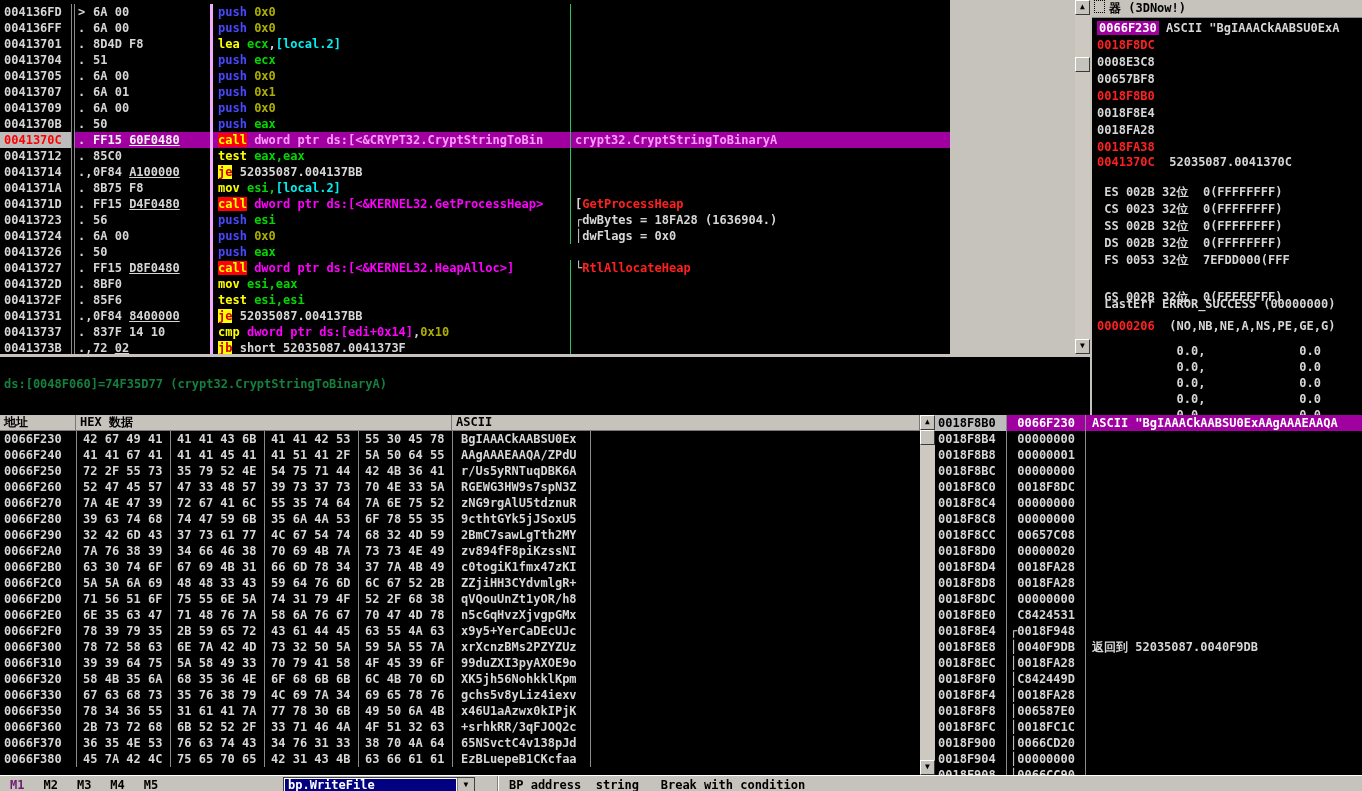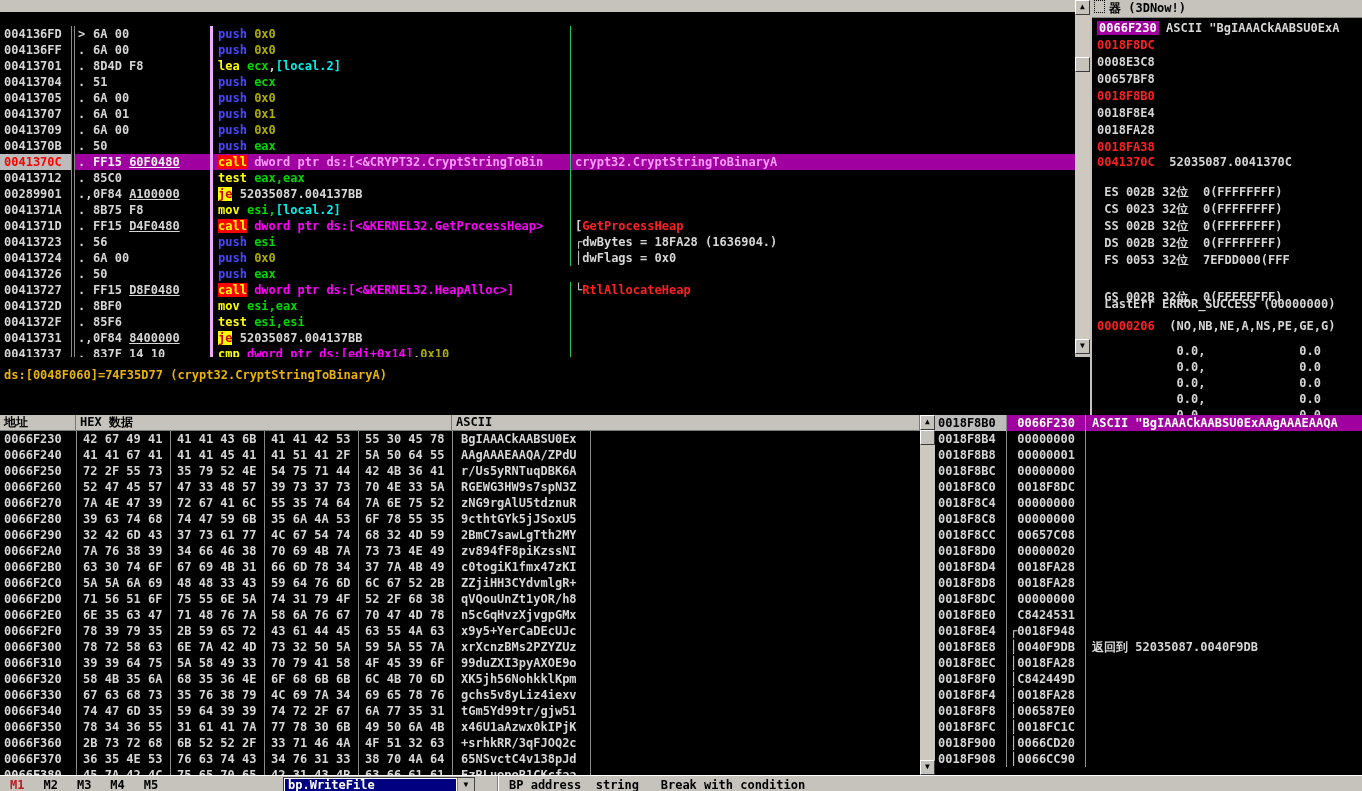--- a/index.html
+++ b/index.html
@@ -12,33 +12,33 @@
   .kb{color:#4848FF}
   .rg{color:#00D800}
   .im{color:#AEAE00}
   .lc{color:#00F0F0}
   .mm{color:#FF00FF}
   .u{text-decoration:underline}
   .hl{background:#A000A0;color:#FFFFFF;padding:0 2px}
   .bcall{background:#FF0000;color:#FFFF00}
   .bjcc{background:#FFFF00;color:#D00000}
   
-  #disasm{position:absolute;left:0;top:12px;width:1075px;height:354px;background:#000;overflow:hidden;padding-top:14px;box-sizing:border-box}
+  #disasm{position:absolute;left:0;top:0;width:950px;height:354px;background:#000;overflow:hidden;padding-top:4px;box-sizing:border-box}
   .drow{display:flex;height:16px;line-height:16px;overflow:hidden}
   .ca{width:72px;padding-left:4px;box-sizing:border-box;border-right:1px solid #8A8A8A;flex:none;color:#D6D6D6;background:#000}
   .cp{width:17px;padding-left:3px;margin-left:2px;border-left:1px solid #8A8A8A;box-sizing:border-box;flex:none;color:#D6D6D6;white-space:pre}
   .cb{width:119px;padding-left:2px;box-sizing:border-box;flex:none;white-space:pre}
   .ci{width:360px;padding-left:5px;border-left:3px solid #f0abfc;box-sizing:border-box;flex:none;white-space:pre;overflow:hidden}
   .cc{flex:1;padding-left:4px;border-left:1px solid #22c55e;box-sizing:border-box;white-space:pre;overflow:hidden}
   .drow.sel .cp,.drow.sel .cb,.drow.sel .ci,.drow.sel .cc{background:#A000A0}
   .drow.sel .ca{background:#BCBCBC;color:#FF0000}
   .drow.sel .mm{color:#FF9CFF}
   .drow.sel .pl{color:#F2F2F2}
   
-  #info{position:absolute;left:0;top:357px;width:1090px;height:58px;background:#000;padding:10px 0 0 4px;box-sizing:border-box;color:#eab308}
+  #info{position:absolute;left:0;top:357px;width:1090px;height:58px;background:#000;padding:19px 0 0 4px;box-sizing:border-box;color:#15803d}
   
   #dump{position:absolute;left:0;top:415px;width:920px;height:360px;background:#000;overflow:hidden}
   .dhrow{display:flex;height:16px;line-height:15px;background:#C6C3BD;color:#000}
   .dh{box-sizing:border-box;border-right:1px solid #787878;border-bottom:1px solid #787878;padding-left:4px;flex:none}
   .dh.last{flex:1}
   .mrow{display:flex;height:16px;line-height:16px}
   .da{width:76px;padding-left:4px;box-sizing:border-box;flex:none;color:#D6D6D6}
   .dg{width:94px;box-sizing:border-box;border-left:1px solid #8A8A8A;padding-left:6px;flex:none;white-space:pre;color:#D6D6D6}
   .dsc{width:139px;border-left:1px solid #8A8A8A;border-right:1px solid #8A8A8A;padding-left:8px;box-sizing:border-box;flex:none;color:#D6D6D6;white-space:pre}
   
@@ -55,21 +55,21 @@
   .reg-icon{width:9px;height:11px;border:1px dotted #000;margin-right:4px;flex:none}
   #regbody{position:relative;height:398px;overflow:hidden}
   .rline{position:absolute;left:5px;white-space:pre;height:16px;line-height:16px;color:#D6D6D6}
   
   .sb{position:absolute;background:#CDC9C0}
   .sbb{position:absolute;left:0;width:15px;height:15px;background:#C6C3BD;border-top:1px solid #FFF;border-left:1px solid #FFF;border-right:1px solid #3A3A3A;border-bottom:1px solid #3A3A3A;box-sizing:border-box;color:#000;font-size:8px;line-height:12px;text-align:center}
   
   #bottom{position:absolute;left:0;top:775px;width:1362px;height:16px;background:#C6C3BD;border-top:1px solid #FFF;overflow:hidden;color:#000}
   #mlabels{position:absolute;left:10px;top:1px}
   .mlabel{margin-right:19px}
-  .mred{color:#b91c1c}
+  .mred{color:#701a75}
   #combo{position:absolute;left:283px;top:1px;width:192px;height:18px;background:#FFF;border:1px solid #404040;display:flex;box-sizing:border-box}
   #combosel{flex:1;background:#000080;color:#FFF;margin:1px;padding:0 3px;line-height:13px;overflow:hidden}
   #comboarrow{width:16px;background:#C6C3BD;border-left:1px solid #808080;text-align:center;font-size:8px;line-height:14px;color:#000}
   #botdiv{position:absolute;left:497px;top:0;height:16px;width:0;border-left:1px solid #808080;border-right:1px solid #FFF}
   #bottext{position:absolute;left:509px;top:1px;white-space:pre}
   .gap1{position:absolute;left:1075px;top:354px;width:15px;height:3px;background:#C6C3BD}
 </style>
 </head>
 <body>
 
@@ -140,21 +140,21 @@
         <span class="cc"><span class="mm">crypt32.CryptStringToBinaryA</span></span>
       </div>
       <div class="drow">
         <span class="ca">00413712</span>
         <span class="cp">.</span>
         <span class="cb"><span class="pl">85C0</span></span>
         <span class="ci"><span class="ky">test </span><span class="rg">eax,eax</span></span>
         <span class="cc"></span>
       </div>
       <div class="drow">
-        <span class="ca">00289901</span>
+        <span class="ca">00413714</span>
         <span class="cp">.,</span>
         <span class="cb"><span class="pl">0F84 </span><span class="pl u">A100000</span></span>
         <span class="ci"><span class="bjcc">je</span><span class="pl"> 52035087.004137BB</span></span>
         <span class="cc"></span>
       </div>
       <div class="drow">
         <span class="ca">0041371A</span>
         <span class="cp">.</span>
         <span class="cb"><span class="pl">8B75 F8</span></span>
         <span class="ci"><span class="ky">mov </span><span class="rg">esi,</span><span class="lc">[local.2]</span></span>
@@ -379,28 +379,20 @@
         </div>
         <div class="mrow">
           <span class="da">0066F330</span>
           <span class="dg">67 63 68 73</span>
           <span class="dg">35 76 38 79</span>
           <span class="dg">4C 69 7A 34</span>
           <span class="dg">69 65 78 76</span>
           <span class="dsc">gchs5v8yLiz4iexv</span>
         </div>
         <div class="mrow">
-          <span class="da">0066F340</span>
-          <span class="dg">74 47 6D 35</span>
-          <span class="dg">59 64 39 39</span>
-          <span class="dg">74 72 2F 67</span>
-          <span class="dg">6A 77 35 31</span>
-          <span class="dsc">tGm5Yd99tr/gjw51</span>
-        </div>
-        <div class="mrow">
           <span class="da">0066F350</span>
           <span class="dg">78 34 36 55</span>
           <span class="dg">31 61 41 7A</span>
           <span class="dg">77 78 30 6B</span>
           <span class="dg">49 50 6A 4B</span>
           <span class="dsc">x46U1aAzwx0kIPjK</span>
         </div>
         <div class="mrow">
           <span class="da">0066F360</span>
           <span class="dg">2B 73 72 68</span>
@@ -531,20 +523,25 @@
         <span class="scm"></span>
       </div>
       <div class="srow">
         <span class="sa">0018F8FC</span>
         <span class="svv">│0018FC1C</span>
         <span class="scm"></span>
       </div>
       <div class="srow">
         <span class="sa">0018F900</span>
         <span class="svv">│0066CD20</span>
+        <span class="scm"></span>
+      </div>
+      <div class="srow">
+        <span class="sa">0018F904</span>
+        <span class="svv">│00000000</span>
         <span class="scm"></span>
       </div>
       <div class="srow">
         <span class="sa">0018F908</span>
         <span class="svv">│0066CC90</span>
         <span class="scm"></span>
       </div>
     </div>
 
   <div id="reg">

